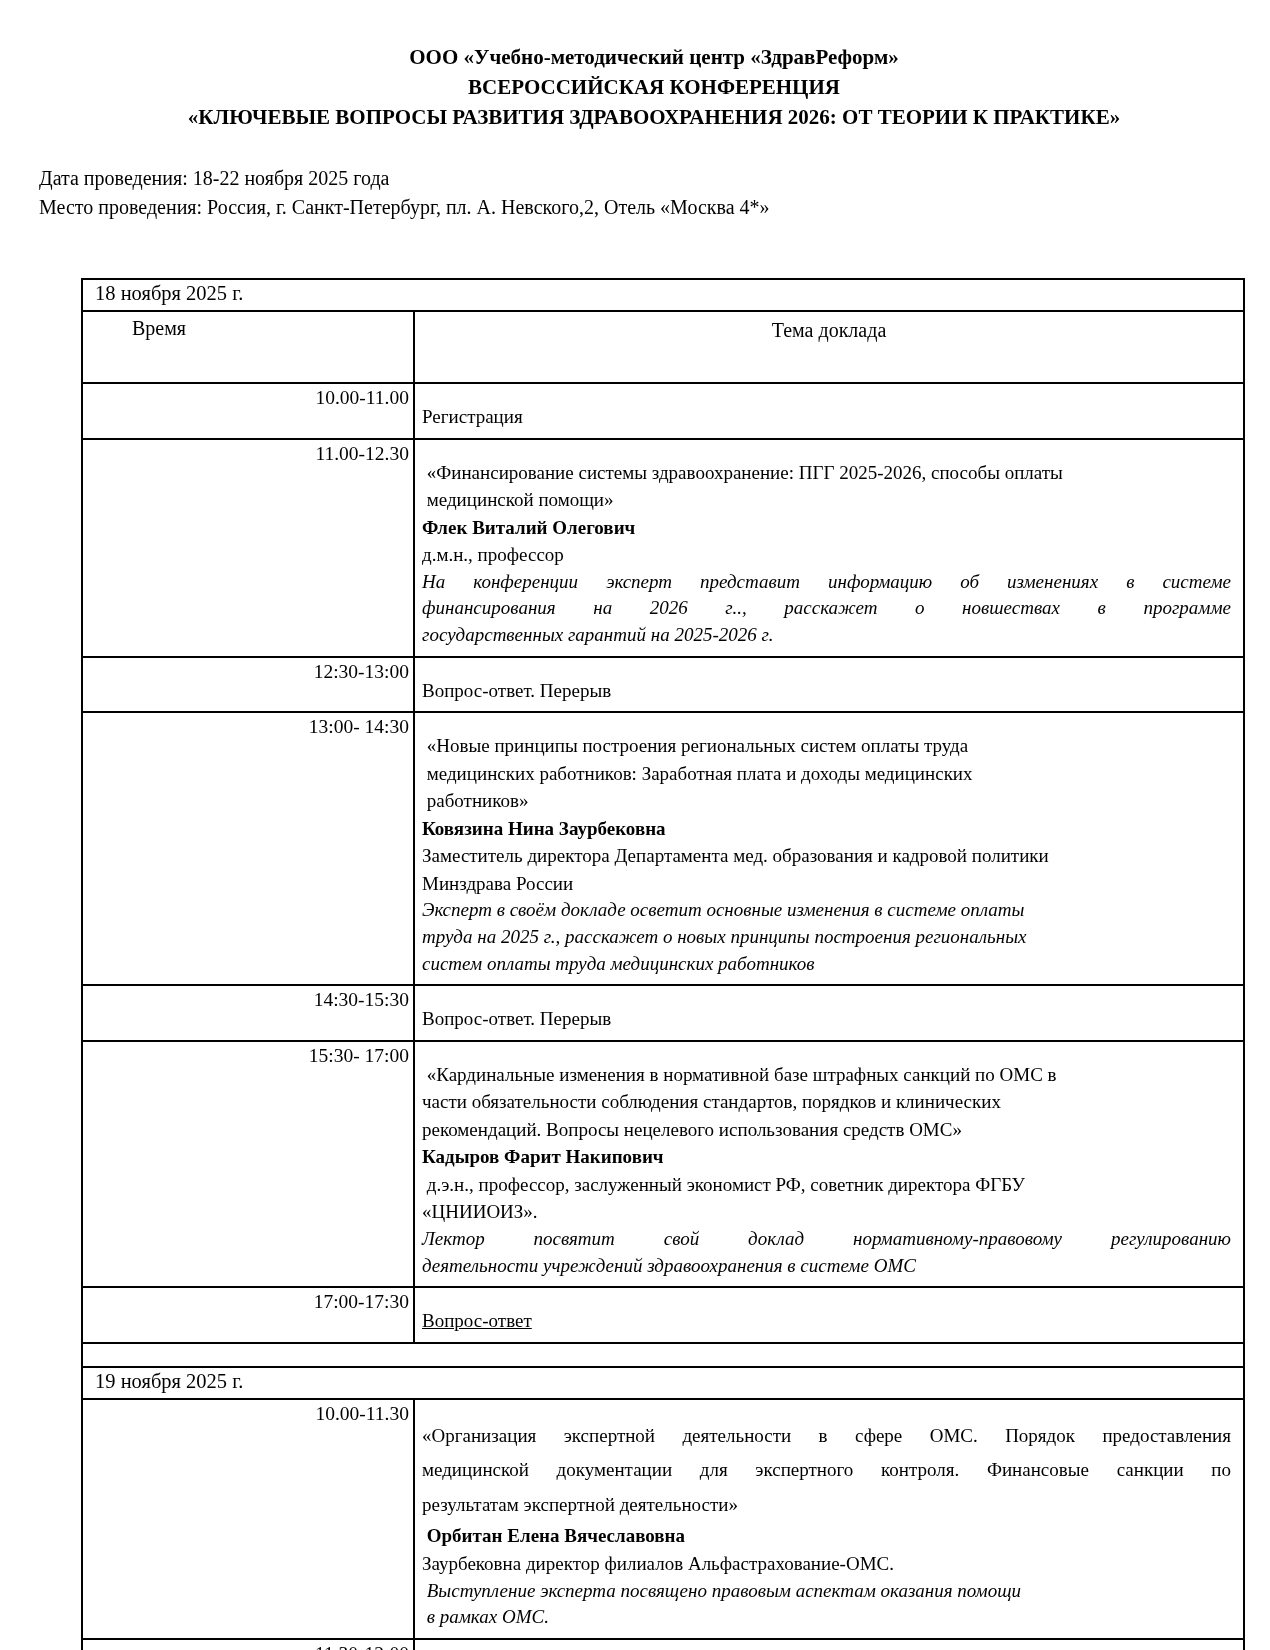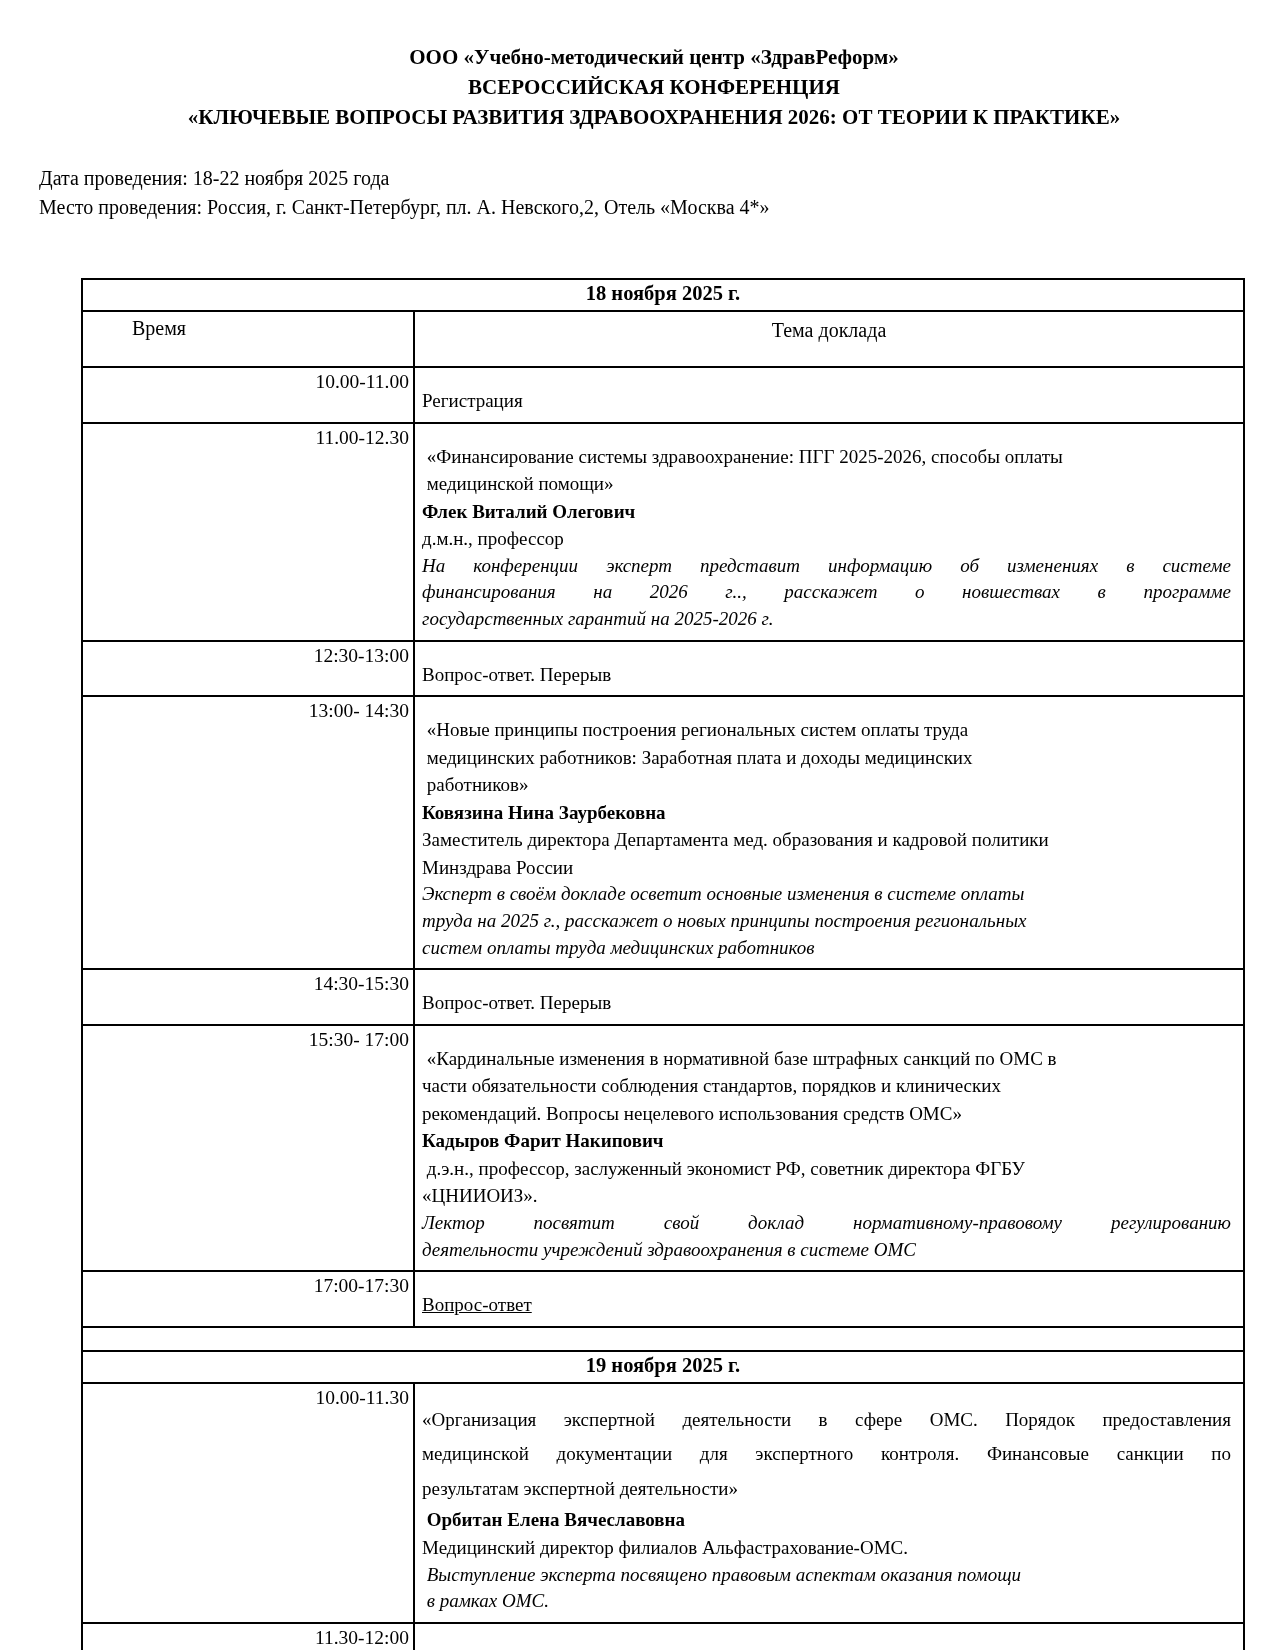--- a/index.html
+++ b/index.html
@@ -20,22 +20,22 @@
   .program-label { text-align: center; font-weight: bold; font-size: 21px; margin-top: 24px; }
   .meta { margin: 32px 0 0 20px; font-size: 20px; line-height: 1.45; }
   table.schedule {
     border-collapse: collapse;
     margin: 56px 0 0 62px;
     width: 1164px;
     table-layout: fixed;
     font-size: 19px;
   }
   table.schedule td { border: 2px solid #000; vertical-align: top; }
-  td.date-header { text-align: center; font-weight: bold; font-size: 20.5px; padding: 2px 4px 5px; }
-  tr.col-header-row td { height: 56px; border-radius: 9px; }
+  td.date-header { font-weight: normal; font-size: 20.5px; padding: 2px 12px 5px; }
+  tr.col-header-row td { height: 72px; border-radius: 9px; }
   td.col-time { padding: 5px 0 0 49px; font-size: 20px; }
   td.col-topic { text-align: center; padding-top: 7px; font-size: 20px; }
   td.time-cell { padding: 3px 4px 5px 14px; font-size: 19.5px; text-align: right; }
   td.topic-cell { padding: 19px 12px 7px 7px; }
   tr.spacer-row td { height: 24px; }
   .p-topic { line-height: 1.45; }
   .p-topic-tall { line-height: 1.82; }
   .p-name { font-weight: bold; line-height: 1.45; }
   .p-plain { line-height: 1.45; }
   .p-italic { font-style: italic; line-height: 1.4; }
@@ -176,21 +176,21 @@
           <td class="topic-cell">
             <p class="p-topic-tall">
               <span class="line stretch">«Организация экспертной деятельности в сфере ОМС. Порядок предоставления</span>
               <span class="line stretch">медицинской документации для экспертного контроля. Финансовые санкции по</span>
               <span class="line">результатам экспертной деятельности»</span>
             </p>
             <p class="p-name">
               <span class="line"> Орбитан Елена Вячеславовна</span>
             </p>
             <p class="p-plain">
-              <span class="line">Медицинский директор филиалов Альфастрахование-ОМС.</span>
+              <span class="line">Заурбековна директор филиалов Альфастрахование-ОМС.</span>
             </p>
             <p class="p-italic">
               <span class="line"> Выступление эксперта посвящено правовым аспектам оказания помощи</span>
               <span class="line"> в рамках ОМС.</span>
             </p>
           </td>
         </tr>
         <tr>
           <td class="time-cell">11.30-12:00</td>
           <td class="topic-cell">

